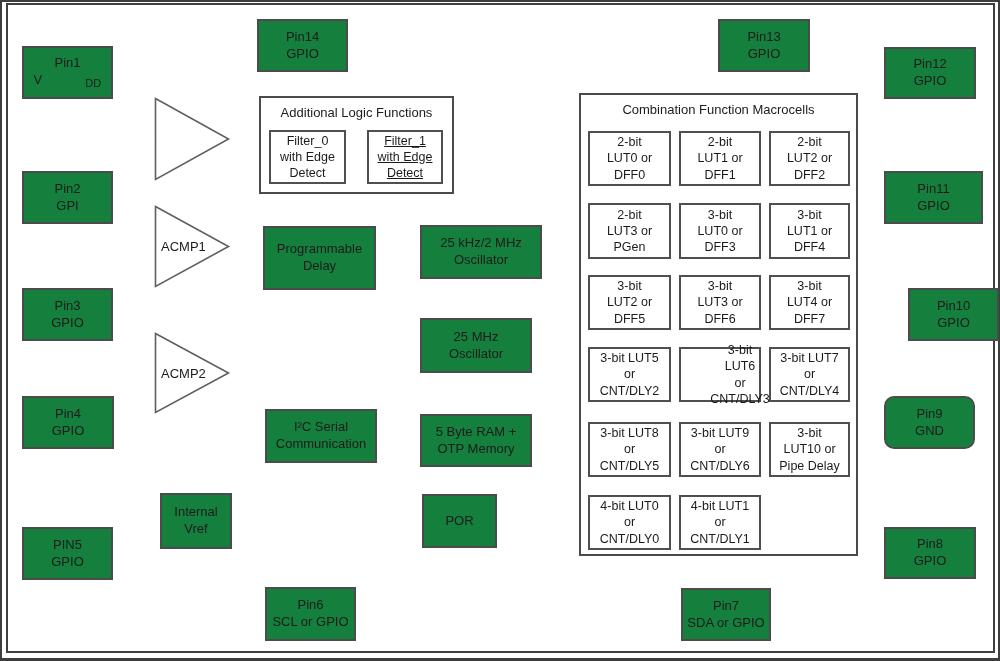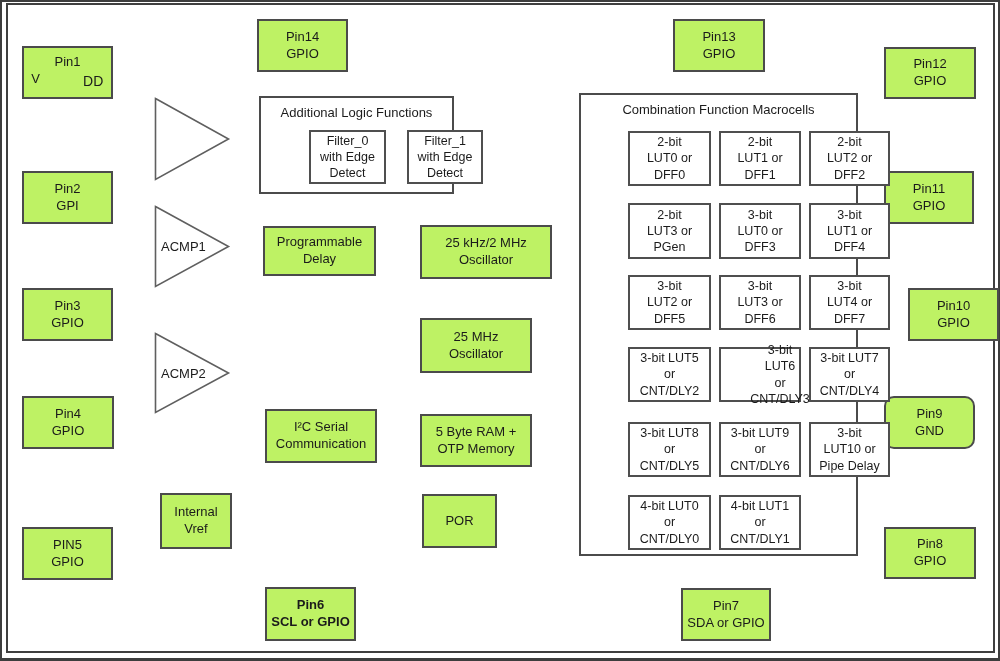--- a/index.html
+++ b/index.html
@@ -5,41 +5,41 @@
   html,body{margin:0;padding:0;background:#ffffff;}
   #stage{
     position:relative;width:1000px;height:661px;background:#ffffff;
     font-family:"Liberation Sans","DejaVu Sans",sans-serif;
     color:#1b1b1b;overflow:hidden;
   }
   .outer-frame{position:absolute;inset:0;border:2px solid #3d3d3d;border-bottom-width:3px;pointer-events:none;}
   .chip-frame{position:absolute;left:6px;top:3px;right:5px;bottom:8px;border:2px solid #3f3f3f;pointer-events:none;}
   .abs{position:absolute;box-sizing:border-box;}
   .box{
-    background:#bef264;border:2px solid #4b4b4b;
+    background:#15803d;border:2px solid #4b4b4b;
     display:flex;flex-direction:column;align-items:center;justify-content:center;
     text-align:center;font-size:13px;line-height:1.3;
   }
   .group{background:#ffffff;border:2px solid #4b4b4b;}
   .group-title{
     position:absolute;left:0;right:0;top:7px;text-align:center;
     font-size:13px;line-height:1.2;
   }
   .cell{
     background:#ffffff;border:2px solid #4f4f4f;
     display:flex;flex-direction:column;align-items:center;justify-content:center;
-    text-align:center;font-size:12.5px;line-height:1.3;margin-left:40px;
+    text-align:center;font-size:12.5px;line-height:1.3;
   }
   .tri-wrap{display:block;}
   .tri-wrap svg{position:absolute;left:0;top:0;width:100%;height:100%;}
   .tri-label{
     position:absolute;left:7px;top:0;bottom:0;display:flex;align-items:center;
     font-size:13px;
   }
-  .sub{font-size:14px;vertical-align:-3px;letter-spacing:0.2px;padding-left:43px;}
+  .sub{font-size:11px;vertical-align:-3px;letter-spacing:0.2px;padding-left:43px;}
   .line{display:block;}
 </style>
 </head>
 <body>
 
 <div id="stage">
   <div class="outer-frame"></div>
   <div class="chip-frame"></div>
 
   <div class="abs box" style="left:22px;top:46px;width:91px;height:53px;">
@@ -60,47 +60,47 @@
   </div>
   <div class="abs box" style="left:22px;top:527px;width:91px;height:53px;">
     <span class="line">PIN5</span>
     <span class="line">GPIO</span>
   </div>
 
   <div class="abs box" style="left:257px;top:19px;width:91px;height:53px;">
     <span class="line">Pin14</span>
     <span class="line">GPIO</span>
   </div>
-  <div class="abs box" style="left:673px;top:19px;width:92px;height:53px;">
+  <div class="abs box" style="left:718px;top:19px;width:92px;height:53px;">
     <span class="line">Pin13</span>
     <span class="line">GPIO</span>
   </div>
 
   <div class="abs box" style="left:884px;top:47px;width:92px;height:52px;">
     <span class="line">Pin12</span>
     <span class="line">GPIO</span>
   </div>
-  <div class="abs box" style="left:884px;top:171px;width:90px;height:53px;text-align:center;">
+  <div class="abs box" style="left:884px;top:171px;width:99px;height:53px;text-align:center;">
     <span class="line">Pin11</span>
     <span class="line">GPIO</span>
   </div>
   <div class="abs box" style="left:908px;top:288px;width:91px;height:53px;">
     <span class="line">Pin10</span>
     <span class="line">GPIO</span>
   </div>
   <div class="abs box" style="left:884px;top:396px;width:91px;height:53px;border-radius:10px;">
     <span class="line">Pin9</span>
     <span class="line">GND</span>
   </div>
   <div class="abs box" style="left:884px;top:527px;width:92px;height:52px;">
     <span class="line">Pin8</span>
     <span class="line">GPIO</span>
   </div>
 
-  <div class="abs box" style="left:265px;top:587px;width:91px;height:54px;font-weight:bold;">
+  <div class="abs box" style="left:265px;top:587px;width:91px;height:54px;">
     <span class="line">Pin6</span>
     <span class="line">SCL or GPIO</span>
   </div>
   <div class="abs box" style="left:681px;top:588px;width:90px;height:53px;">
     <span class="line">Pin7</span>
     <span class="line">SDA or GPIO</span>
   </div>
 
   <div class="abs tri-wrap" style="left:154px;top:97px;width:77px;height:84px;">
     <svg viewBox="0 0 77 84">
@@ -120,32 +120,32 @@
     <span class="tri-label">ACMP2</span>
   </div>
 
   <div class="abs group" style="left:259px;top:96px;width:195px;height:98px;">
     <div class="group-title">Additional Logic Functions</div>
     <div class="abs cell" style="left:8px;top:32px;width:77px;height:54px;">
       <span class="line">Filter_0</span>
       <span class="line">with Edge</span>
       <span class="line">Detect</span>
     </div>
-    <div class="abs cell" style="left:106px;top:32px;width:76px;height:54px;">
+    <div class="abs cell" style="left:106px;top:32px;width:76px;height:54px;text-decoration:underline;">
       <span class="line">Filter_1</span>
       <span class="line">with Edge</span>
       <span class="line">Detect</span>
     </div>
   </div>
 
-  <div class="abs box" style="left:263px;top:226px;width:113px;height:50px;">
+  <div class="abs box" style="left:263px;top:226px;width:113px;height:64px;">
     <span class="line">Programmable</span>
     <span class="line">Delay</span>
   </div>
-  <div class="abs box" style="left:420px;top:225px;width:132px;height:54px;">
+  <div class="abs box" style="left:420px;top:225px;width:122px;height:54px;">
     <span class="line">25 kHz/2 MHz</span>
     <span class="line">Oscillator</span>
   </div>
   <div class="abs box" style="left:420px;top:318px;width:112px;height:55px;text-align:right;">
     <span class="line">25 MHz</span>
     <span class="line">Oscillator</span>
   </div>
   <div class="abs box" style="left:265px;top:409px;width:112px;height:54px;">
     <span class="line">I²C Serial</span>
     <span class="line">Communication</span>

